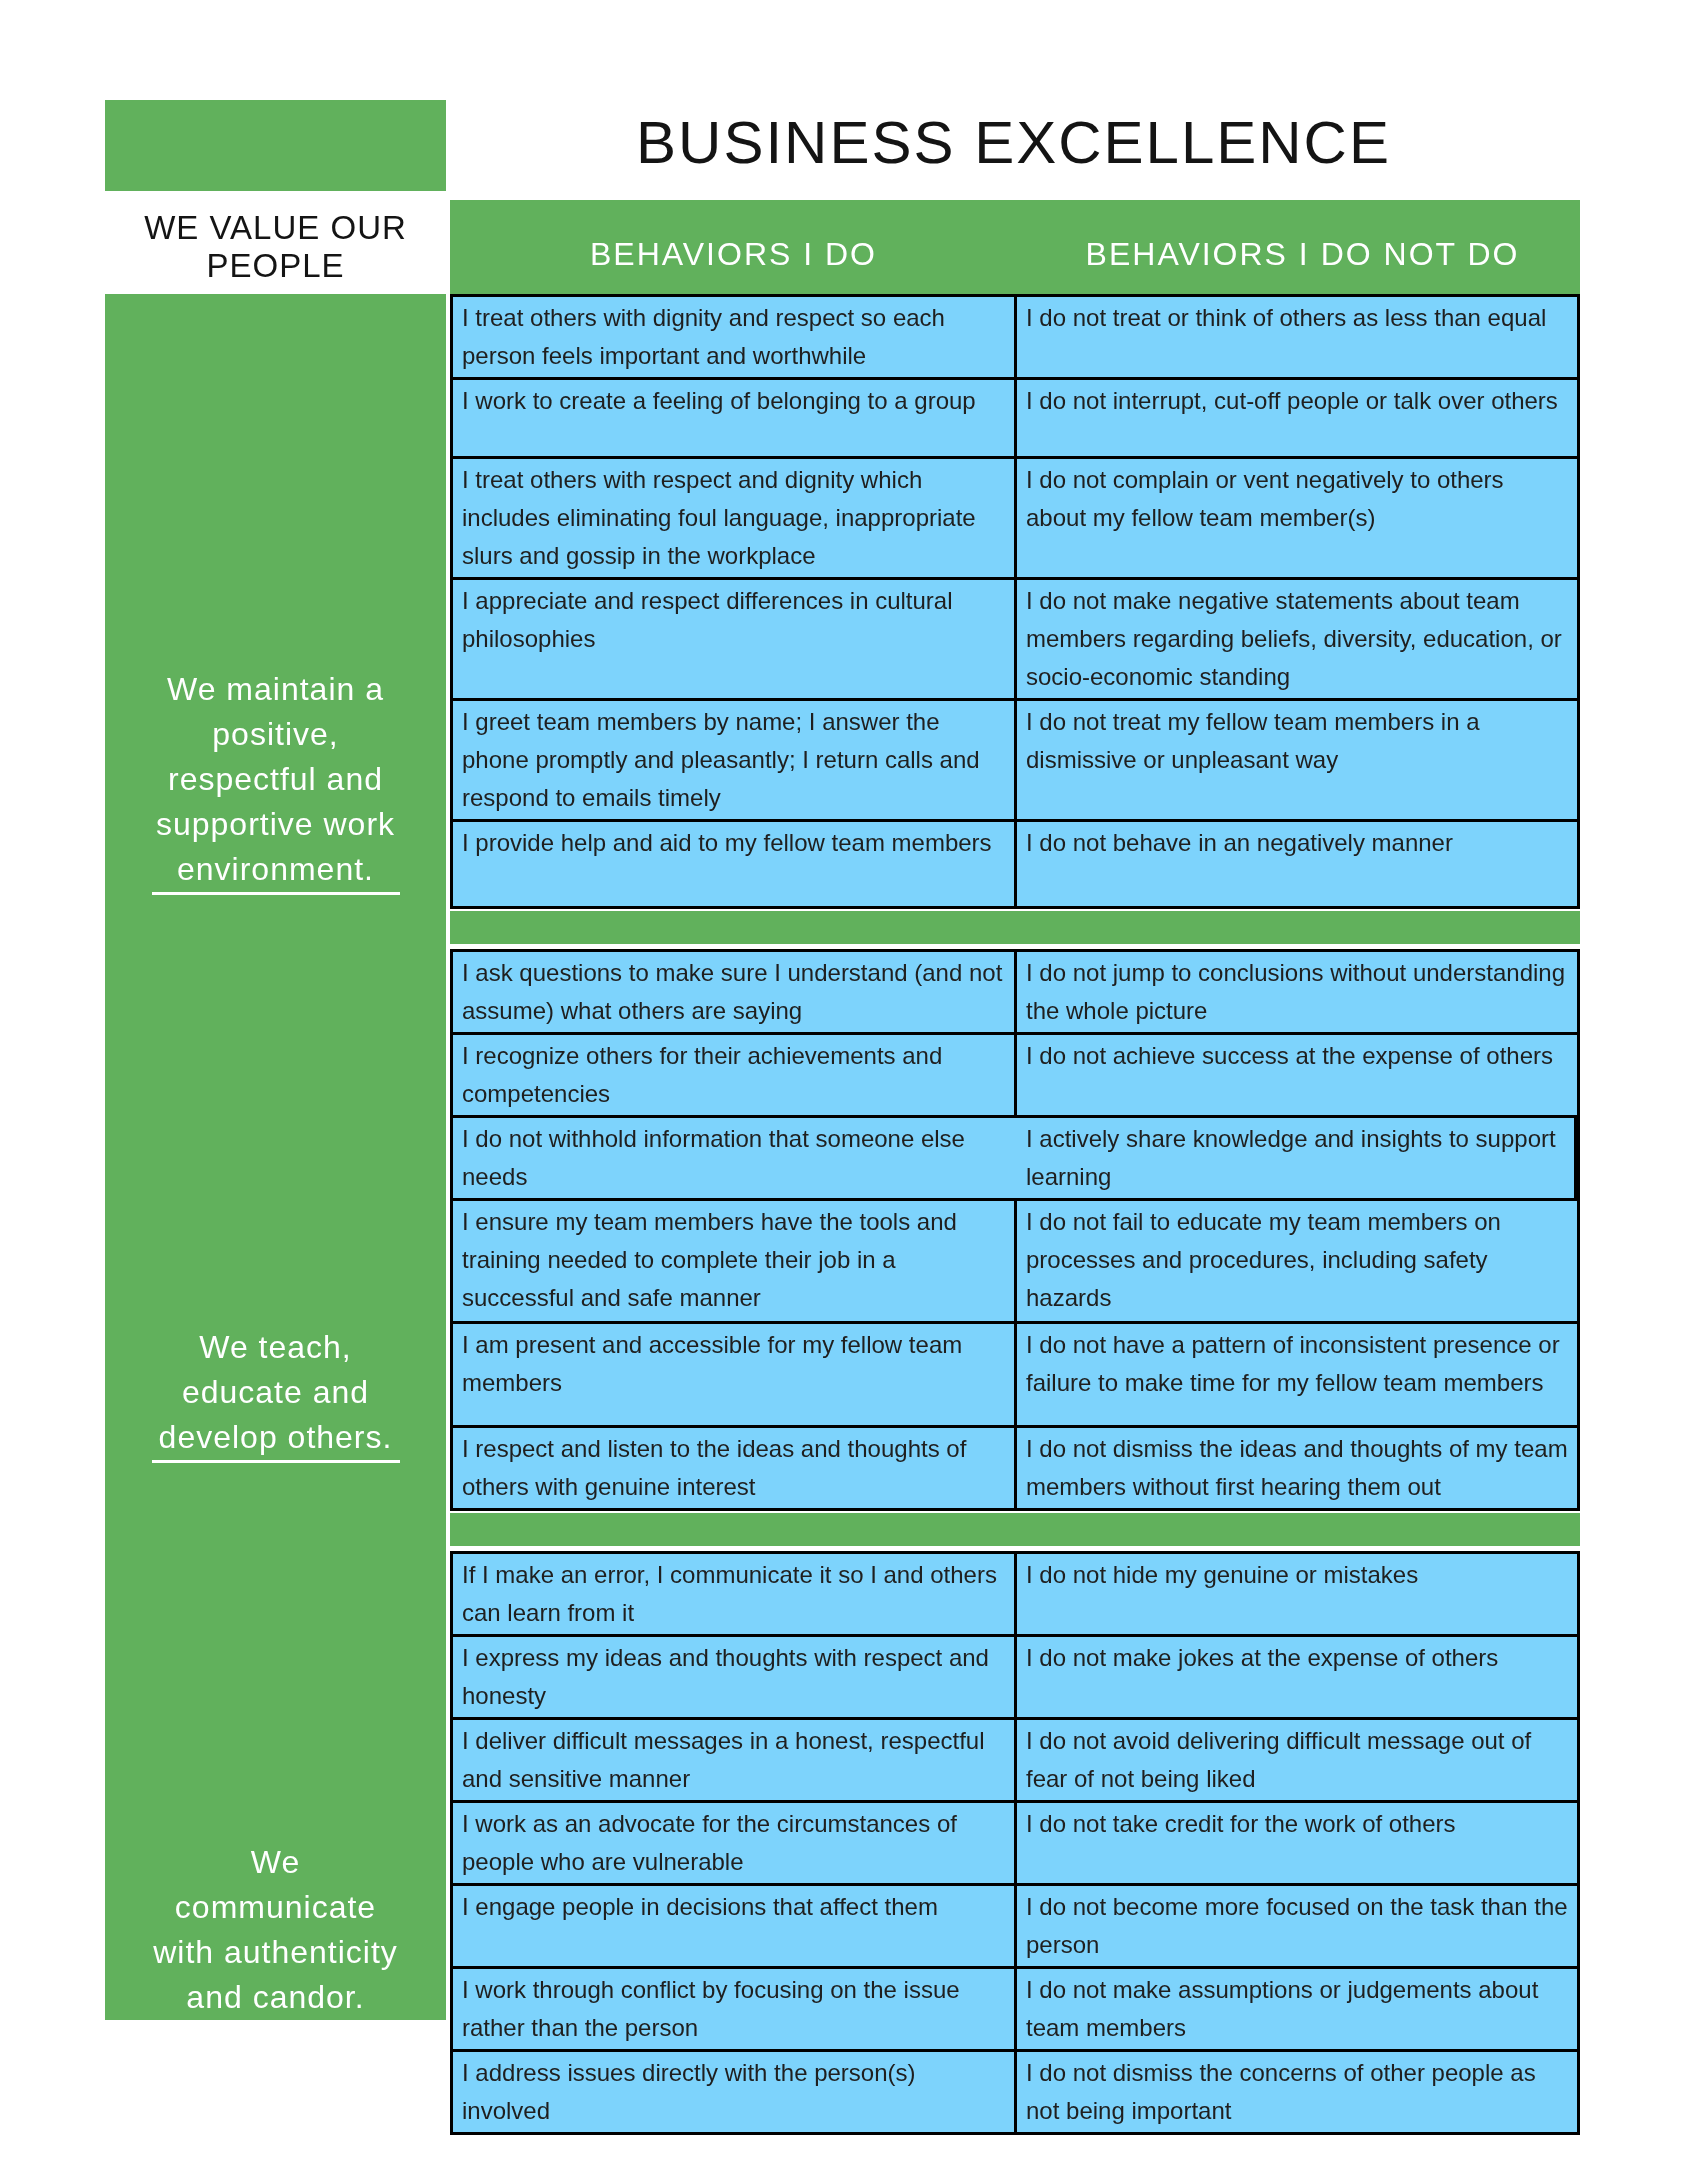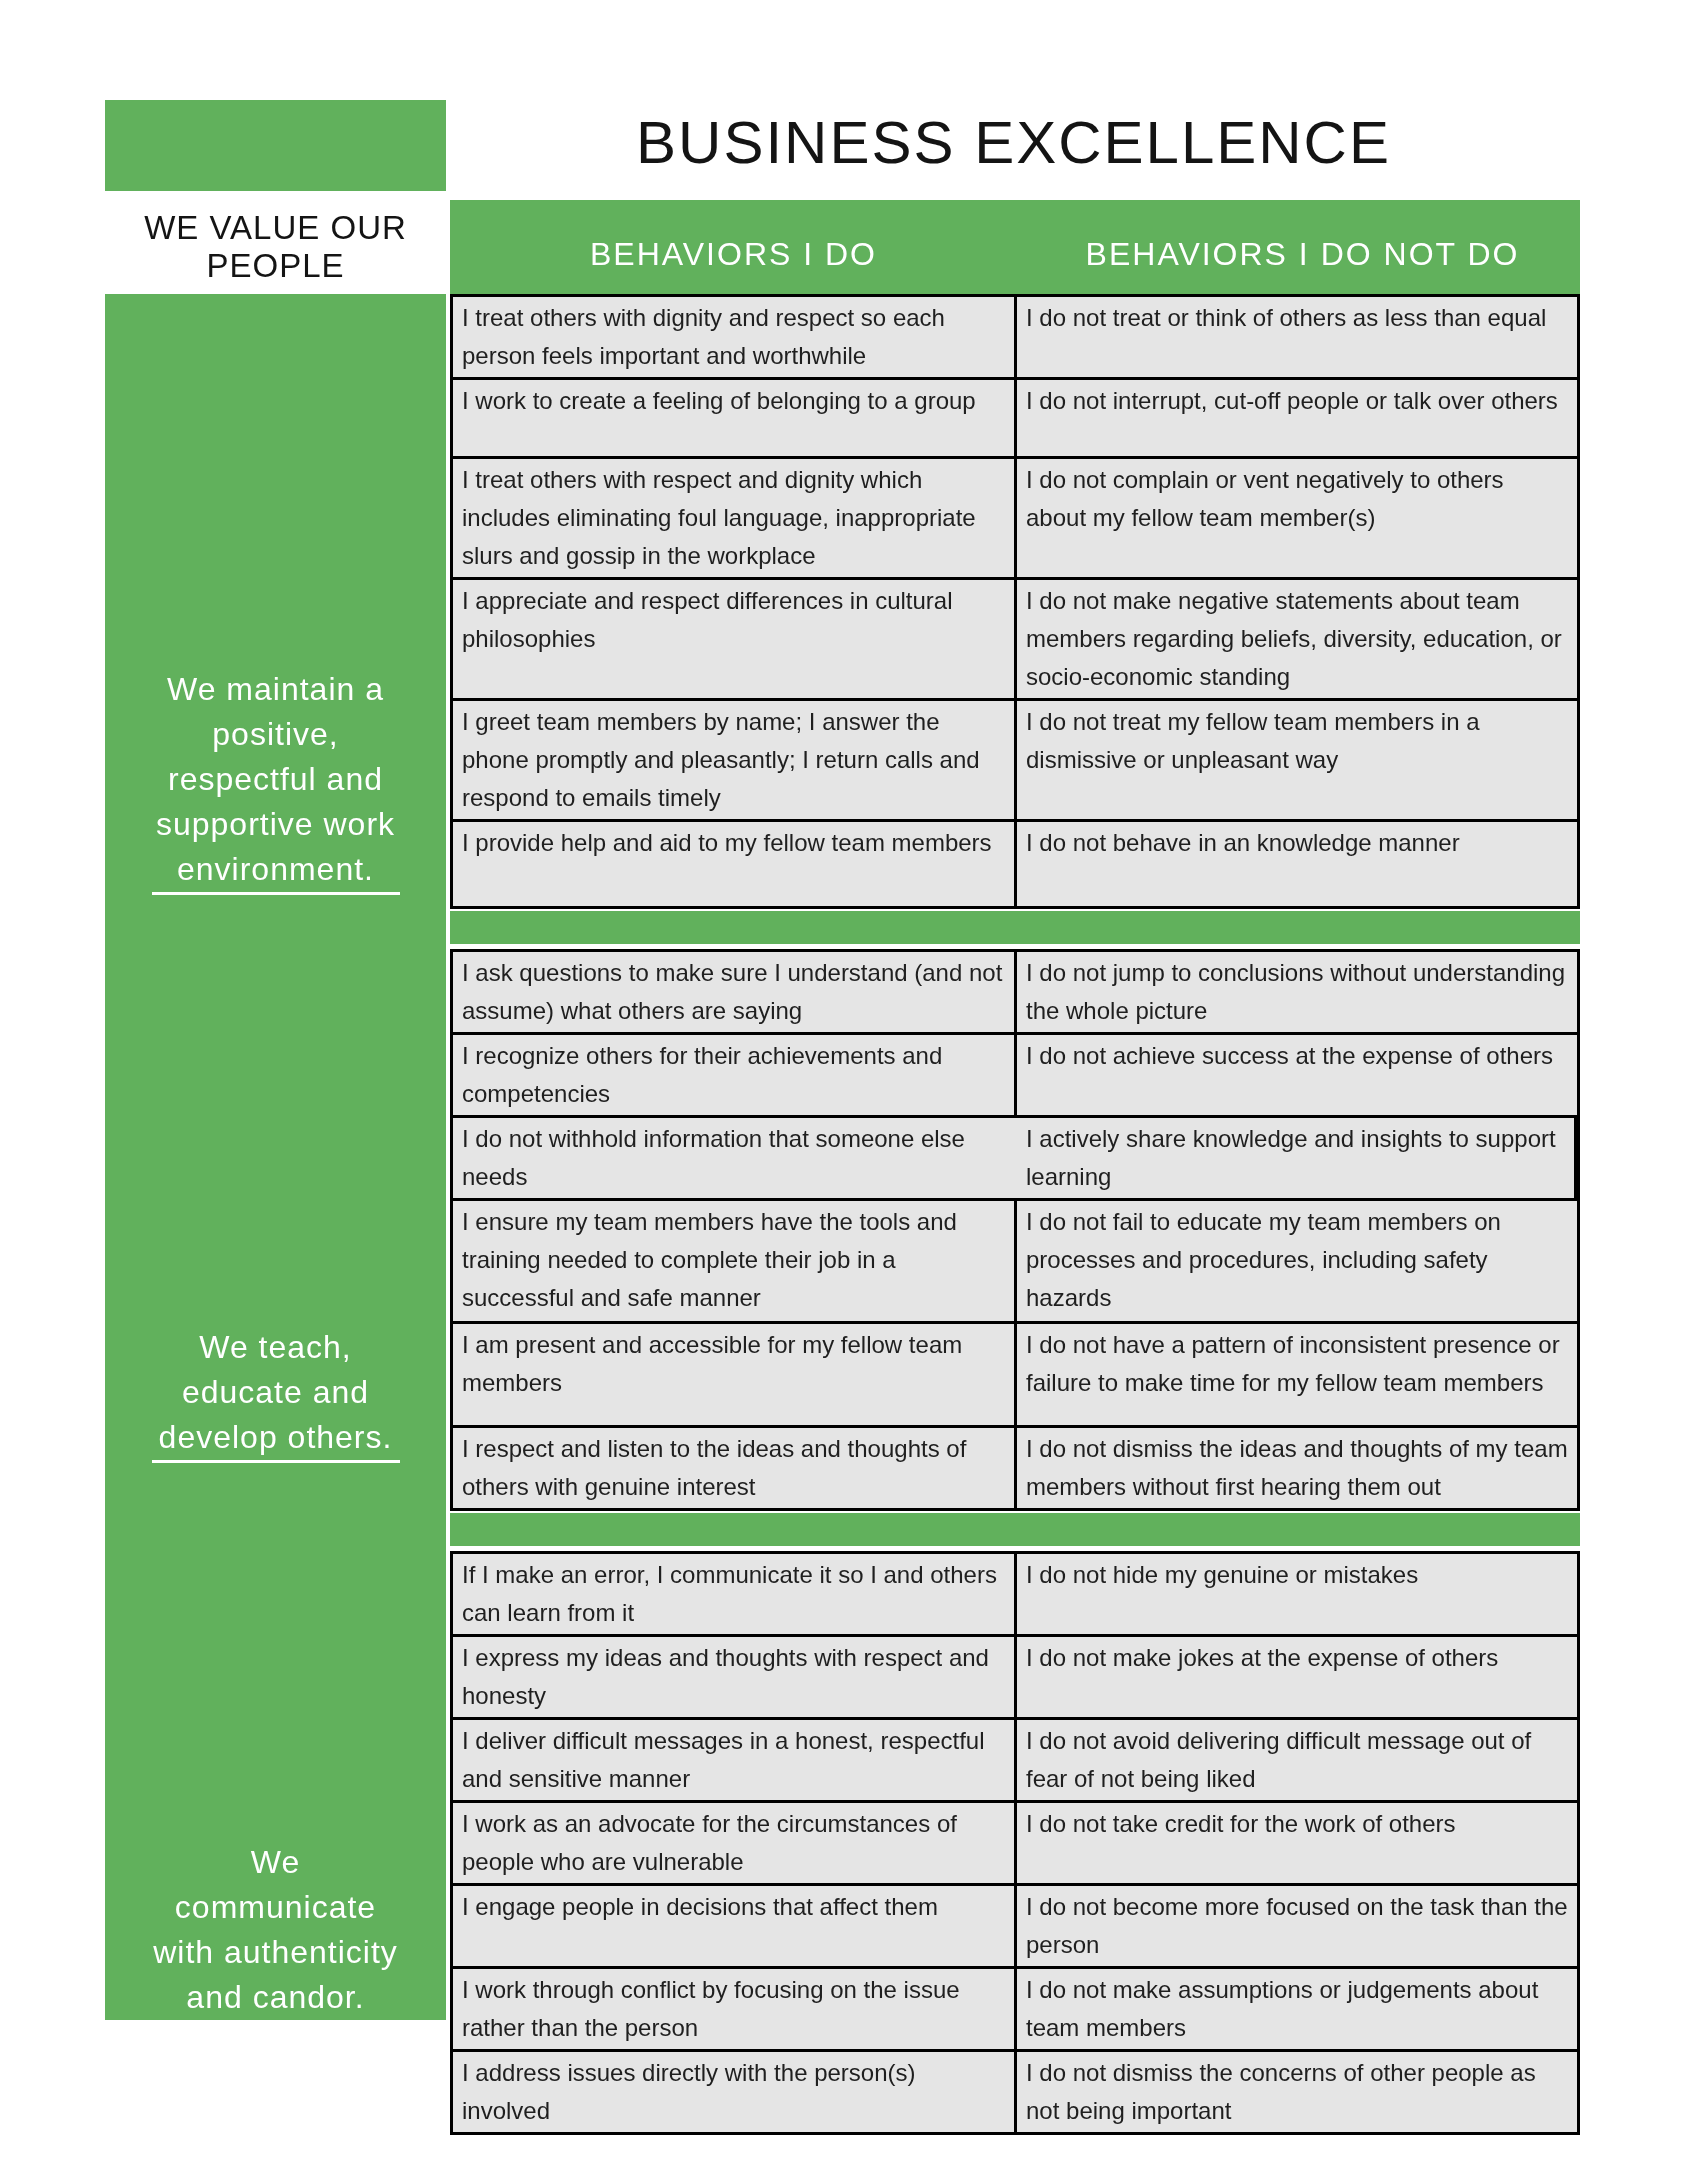--- a/index.html
+++ b/index.html
@@ -54,21 +54,21 @@
     height: 3px; width: 248px; background: #ffffff;
     margin: 0 auto; flex: 0 0 auto;
   }
   .tables {
     position: absolute; left: 450px; top: 294px; width: 1130px;
   }
   .behavior-table { border: 3px solid #000; }
   .brow {
     display: grid; grid-template-columns: 564px 1fr;
     border-bottom: 3px solid #000;
-    background: #e5e5e5;
+    background: #7dd3fc;
   }
   .brow:last-child { border-bottom: none; }
   .cell {
     padding: 2px 8px 2px 9px;
     font-size: 24px; line-height: 38px; color: #1f1f1f;
   }
   .cell.do { border-right: 3px solid #000; }
   .section-band {
     height: 33px; background: var(--green);
     margin: 2px 0 5px 0;
@@ -137,21 +137,21 @@
       <div class="brow mh120">
         <div class="cell do">I appreciate and respect differences in cultural philosophies</div>
         <div class="cell dont">I do not make negative statements about team members regarding beliefs, diversity, education, or socio-economic standing</div>
       </div>
       <div class="brow mh105">
         <div class="cell do">I greet team members by name; I answer the phone promptly and pleasantly;  I return calls and respond to emails timely</div>
         <div class="cell dont">I do not treat my fellow team members in a dismissive or unpleasant way</div>
       </div>
       <div class="brow mh85">
         <div class="cell do">I provide help and aid to my fellow team members</div>
-        <div class="cell dont">I do not behave in an knowledge manner</div>
+        <div class="cell dont">I do not behave in an negatively manner</div>
       </div>
     </section>
 
     <div class="section-band"></div>
 
     <section class="behavior-table">
       <div class="brow mh68">
         <div class="cell do">I ask questions to make sure I understand (and not assume) what others are saying</div>
         <div class="cell dont">I do not jump to conclusions without understanding the whole picture</div>
       </div>

